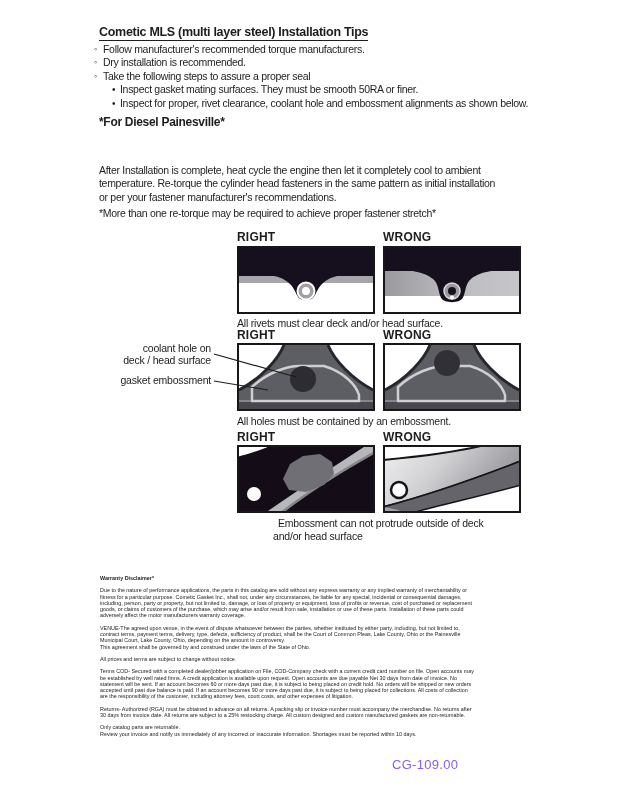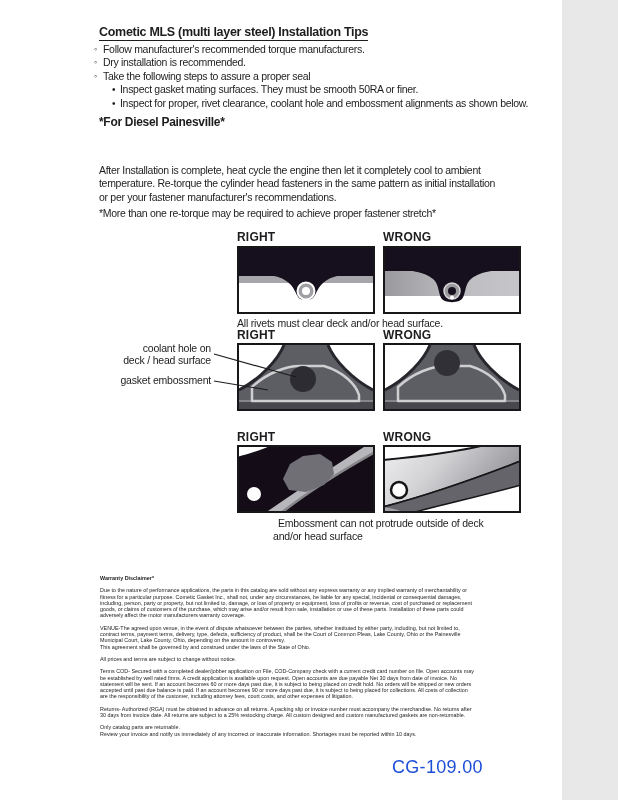--- a/index.html
+++ b/index.html
@@ -1,35 +1,35 @@
 <!DOCTYPE html>
 <html><head>
 <meta charset="utf-8">
 <style>
   html,body{margin:0;padding:0;background:#e8e8e8;}
-  .page{position:relative;width:562px;height:800px;background:#ffffff;
+  .page{position:relative;width:618px;height:800px;background:#ffffff;
         font-family:"Liberation Sans",sans-serif;color:#1d1d1f;overflow:hidden;}
   .abs{position:absolute;}
   .doc-title{font-size:12.5px;font-weight:bold;letter-spacing:-0.3px;
              border-bottom:1.6px solid #1d1d1f;padding-bottom:1px;display:inline-block;}
   .txt{font-size:10.5px;letter-spacing:-0.3px;line-height:13.4px;}
   .bullet-row{display:flex;align-items:flex-start;}
   .b-marker{width:9px;flex:0 0 9px;font-size:9px;line-height:13.4px;}
   .sb-marker{width:8px;flex:0 0 8px;font-size:10px;line-height:13.4px;}
   .sub{margin-left:18px;}
   .sec-head{font-size:12px;font-weight:bold;letter-spacing:-0.3px;}
   .para div{white-space:nowrap;}
   .dg-head{font-size:12px;font-weight:700;letter-spacing:0.2px;text-align:left;}
   .caption{font-size:10.5px;letter-spacing:-0.2px;line-height:13px;}
   .callout{font-size:10.5px;letter-spacing:-0.2px;line-height:12px;text-align:right;}
   .warranty{font-size:5.4px;line-height:6.3px;letter-spacing:0;}
   .warranty .blk{margin-bottom:6px;}
   .warranty .wline{white-space:nowrap;}
   .w-head{font-weight:bold;}
-  .footer-code{font-size:18px;letter-spacing:0.3px;color:#1d4ed8;}
+  .footer-code{font-size:13px;letter-spacing:0.3px;color:#8b5cf6;}
   svg{display:block;}
 </style>
 </head>
 <body>
 
 <div class="page">
 
   <div class="abs" style="left:99px;top:22px;">
     <span class="doc-title">Cometic MLS (multi layer steel) Installation Tips</span>
   </div>
@@ -129,20 +129,21 @@
     <path d="M91,2 H136 V47 C115,36 97,17 91,2 Z" fill="#ffffff"></path>
     <path d="M47,2 C41,17 23,36 2,47" stroke="#26262c" stroke-width="3" fill="none"></path>
     <path d="M91,2 C97,17 115,36 136,47" stroke="#26262c" stroke-width="3" fill="none"></path>
     <rect x="2" y="59" width="134" height="7" fill="#47474d"></rect>
     <line x1="2" y1="58" x2="136" y2="58" stroke="#95959a" stroke-width="1.5"></line>
     <path d="M15,58 V44 C30,30 49,23 63,23 H87 C107,29 119,42 122,52 V58 Z" fill="none" stroke="#cfcfd2" stroke-width="2.5" stroke-linejoin="round"></path>
     <circle cx="64" cy="20" r="13" fill="#303036"></circle>
     <rect x="1" y="1" width="136" height="66" fill="none" stroke="#17171a" stroke-width="2"></rect>
   </svg>
 
+  <div class="abs caption" style="left:237px;top:415px;white-space:nowrap;">All holes must be contained by an embossment.</div>
 
   <div class="abs dg-head" style="left:237px;top:430px;width:120px;">RIGHT</div>
   <div class="abs dg-head" style="left:383px;top:430px;width:120px;">WRONG</div>
 
   <svg class="abs" style="left:237px;top:445px;" width="138" height="68" viewBox="0 0 138 68" aria-hidden="true">
     <rect x="0" y="0" width="138" height="68" fill="#ffffff"></rect>
     <path d="M0,68 V12 C14,8 27,4 35,0 H138 V68 Z" fill="#140d18"></path>
     <path d="M28,68 C66,42 102,18 130,0 H138 V8 C106,26 72,46 46,68 Z" fill="#b7b7bb"></path>
     <path d="M44,68 C72,46 106,25 138,7" stroke="#86868a" stroke-width="2.5" fill="none"></path>
     <path d="M46,34 L53,19 L66,11 L83,9 L95,17 L97,29 L87,40 L69,47 L52,45 Z" fill="#6f6f75"></path>

